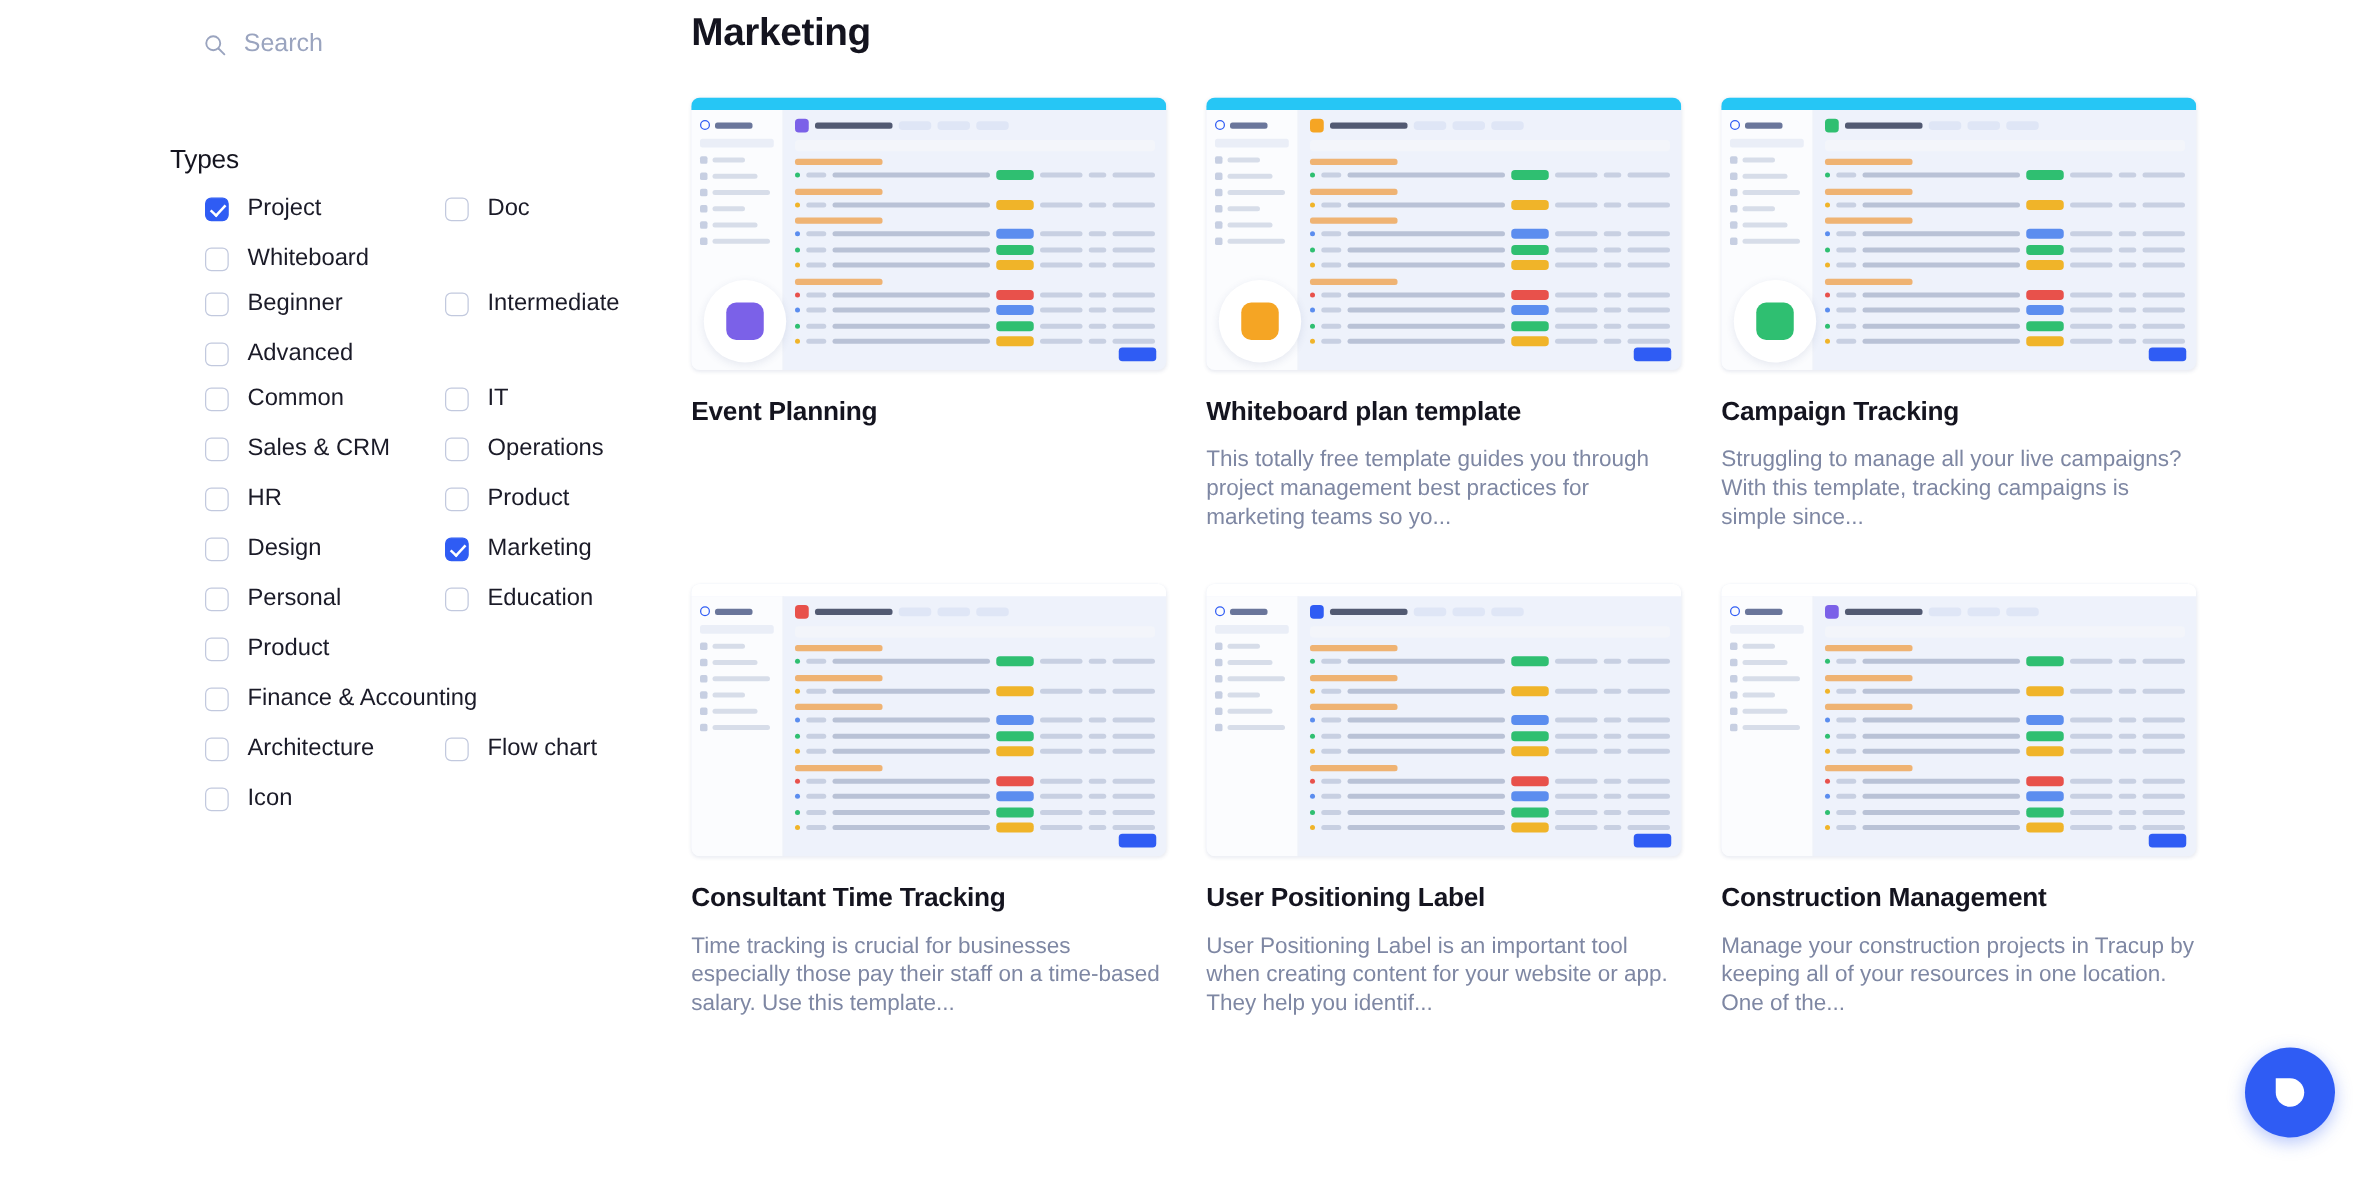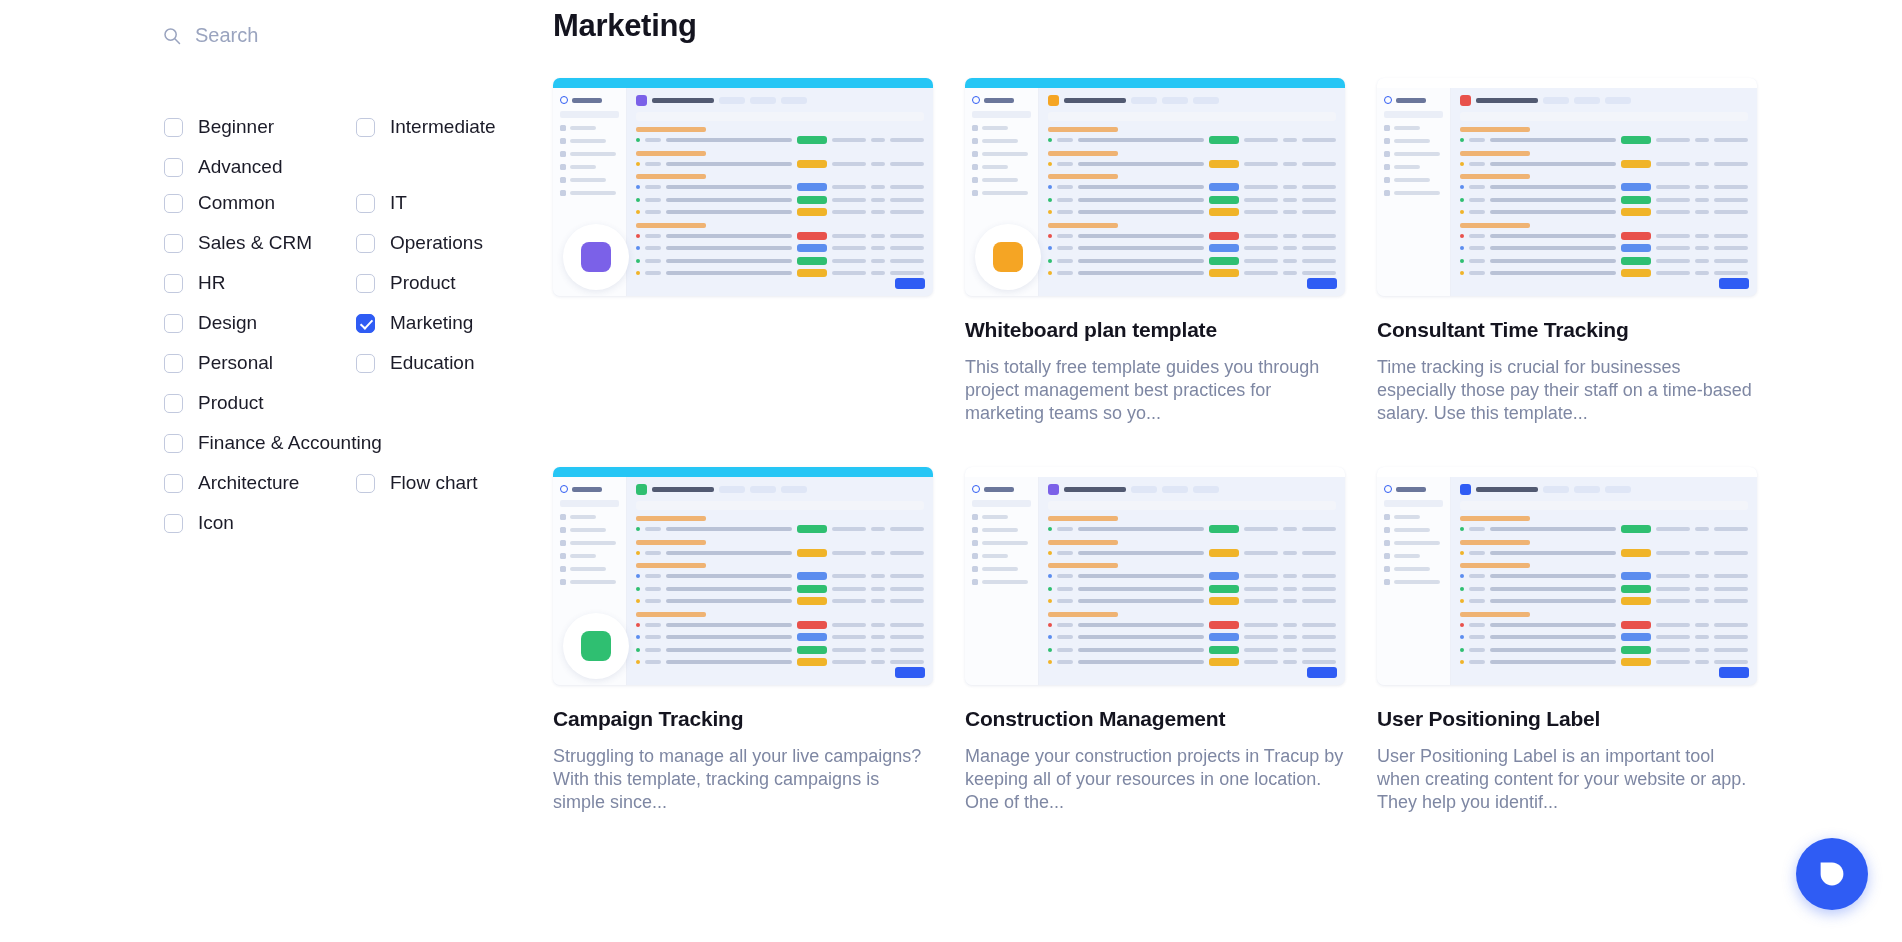--- a/index.html
+++ b/index.html
@@ -139,20 +139,37 @@
         <line x1="11.8" y1="11.8" x2="16.5" y2="16.5" stroke="#9aa4bf" stroke-width="1.5" stroke-linecap="round"></line>
       </svg>
     </span>
     <input class="search-input" type="text" placeholder="Search" style="">
   </div>
 
   <div class="page-title">Marketing</div>
 
   <div class="filters">
       <div class="filter-group">
+        <div class="filter-group-title">Types</div>
+        <div class="filter-grid">
+          <div class="filter-item">
+            <span class="cbox checked"></span>
+            <span class="filter-label">Project</span>
+          </div>
+          <div class="filter-item">
+            <span class="cbox"></span>
+            <span class="filter-label">Doc</span>
+          </div>
+          <div class="filter-item">
+            <span class="cbox"></span>
+            <span class="filter-label">Whiteboard</span>
+          </div>
+        </div>
+      </div>
+      <div class="filter-group">
         <div class="filter-grid">
           <div class="filter-item">
             <span class="cbox"></span>
             <span class="filter-label">Beginner</span>
           </div>
           <div class="filter-item">
             <span class="cbox"></span>
             <span class="filter-label">Intermediate</span>
           </div>
           <div class="filter-item">
@@ -373,20 +390,21 @@
                   <span class="thumb-cell"></span>
                 </div>
               </div>
             </div>
           </div>
           <div class="thumb-btn"></div>
           <div class="thumb-bubble">
             <div class="thumb-bubble-ico" style="background: rgb(123, 97, 232);"></div>
           </div>
         </div>
+        <div class="card-title">Event Planning</div>
       </div>
       <div class="card">
         <div class="thumb">
           <div class="thumb-topbar" style="background: rgb(38, 198, 245);"></div>
           <div class="thumb-inner">
             <div class="thumb-side">
               <div class="thumb-logo">
                 <span class="thumb-logo-dot"></span>
                 <span class="thumb-logo-txt"></span>
               </div>
@@ -520,164 +538,20 @@
               </div>
             </div>
           </div>
           <div class="thumb-btn"></div>
           <div class="thumb-bubble">
             <div class="thumb-bubble-ico" style="background: rgb(245, 165, 36);"></div>
           </div>
         </div>
         <div class="card-title">Whiteboard plan template</div>
         <div class="card-desc">This totally free template guides you through project management best practices for marketing teams so yo...</div>
-      </div>
-      <div class="card">
-        <div class="thumb">
-          <div class="thumb-topbar" style="background: rgb(255, 255, 255);"></div>
-          <div class="thumb-inner">
-            <div class="thumb-side">
-              <div class="thumb-logo">
-                <span class="thumb-logo-dot"></span>
-                <span class="thumb-logo-txt"></span>
-              </div>
-              <div class="thumb-sbar"></div>
-              <div class="thumb-srow">
-                <span class="thumb-sico"></span>
-                <span class="thumb-sline" style="max-width:26px"></span>
-              </div>
-              <div class="thumb-srow">
-                <span class="thumb-sico"></span>
-                <span class="thumb-sline" style="max-width:36px"></span>
-              </div>
-              <div class="thumb-srow">
-                <span class="thumb-sico"></span>
-                <span class="thumb-sline" style="max-width:46px"></span>
-              </div>
-              <div class="thumb-srow">
-                <span class="thumb-sico"></span>
-                <span class="thumb-sline" style="max-width:26px"></span>
-              </div>
-              <div class="thumb-srow">
-                <span class="thumb-sico"></span>
-                <span class="thumb-sline" style="max-width:36px"></span>
-              </div>
-              <div class="thumb-srow">
-                <span class="thumb-sico"></span>
-                <span class="thumb-sline" style="max-width:46px"></span>
-              </div>
-            </div>
-            <div class="thumb-main">
-              <div class="thumb-head">
-                <span class="thumb-sq" style="background:#e8514b"></span>
-                <span class="thumb-htxt"></span>
-                <span class="thumb-chip"></span>
-                <span class="thumb-chip"></span>
-                <span class="thumb-chip"></span>
-              </div>
-              <div class="thumb-searchbar"></div>
-              <div class="thumb-group">
-                <div class="thumb-gtitle" style="background: rgb(240, 144, 42); opacity: 0.65;"></div>
-                <div class="thumb-row">
-                  <span class="thumb-dot" style="background:#2fbf71"></span>
-                  <span class="thumb-id"></span>
-                  <span class="thumb-task"></span>
-                  <span class="thumb-badge" style="background:#2fbf71"></span>
-                  <span class="thumb-cell"></span>
-                  <span class="thumb-cell sm"></span>
-                  <span class="thumb-cell"></span>
-                </div>
-              </div>
-              <div class="thumb-group">
-                <div class="thumb-gtitle" style="background: rgb(240, 144, 42); opacity: 0.65;"></div>
-                <div class="thumb-row">
-                  <span class="thumb-dot" style="background:#f0b429"></span>
-                  <span class="thumb-id"></span>
-                  <span class="thumb-task"></span>
-                  <span class="thumb-badge" style="background:#f0b429"></span>
-                  <span class="thumb-cell"></span>
-                  <span class="thumb-cell sm"></span>
-                  <span class="thumb-cell"></span>
-                </div>
-              </div>
-              <div class="thumb-group">
-                <div class="thumb-gtitle" style="background: rgb(240, 144, 42); opacity: 0.65;"></div>
-                <div class="thumb-row">
-                  <span class="thumb-dot" style="background:#5b8def"></span>
-                  <span class="thumb-id"></span>
-                  <span class="thumb-task"></span>
-                  <span class="thumb-badge" style="background:#5b8def"></span>
-                  <span class="thumb-cell"></span>
-                  <span class="thumb-cell sm"></span>
-                  <span class="thumb-cell"></span>
-                </div>
-                <div class="thumb-row">
-                  <span class="thumb-dot" style="background:#2fbf71"></span>
-                  <span class="thumb-id"></span>
-                  <span class="thumb-task"></span>
-                  <span class="thumb-badge" style="background:#2fbf71"></span>
-                  <span class="thumb-cell"></span>
-                  <span class="thumb-cell sm"></span>
-                  <span class="thumb-cell"></span>
-                </div>
-                <div class="thumb-row">
-                  <span class="thumb-dot" style="background:#f0b429"></span>
-                  <span class="thumb-id"></span>
-                  <span class="thumb-task"></span>
-                  <span class="thumb-badge" style="background:#f0b429"></span>
-                  <span class="thumb-cell"></span>
-                  <span class="thumb-cell sm"></span>
-                  <span class="thumb-cell"></span>
-                </div>
-              </div>
-              <div class="thumb-group">
-                <div class="thumb-gtitle" style="background: rgb(240, 144, 42); opacity: 0.65;"></div>
-                <div class="thumb-row">
-                  <span class="thumb-dot" style="background:#e8514b"></span>
-                  <span class="thumb-id"></span>
-                  <span class="thumb-task"></span>
-                  <span class="thumb-badge" style="background:#e8514b"></span>
-                  <span class="thumb-cell"></span>
-                  <span class="thumb-cell sm"></span>
-                  <span class="thumb-cell"></span>
-                </div>
-                <div class="thumb-row">
-                  <span class="thumb-dot" style="background:#5b8def"></span>
-                  <span class="thumb-id"></span>
-                  <span class="thumb-task"></span>
-                  <span class="thumb-badge" style="background:#5b8def"></span>
-                  <span class="thumb-cell"></span>
-                  <span class="thumb-cell sm"></span>
-                  <span class="thumb-cell"></span>
-                </div>
-                <div class="thumb-row">
-                  <span class="thumb-dot" style="background:#2fbf71"></span>
-                  <span class="thumb-id"></span>
-                  <span class="thumb-task"></span>
-                  <span class="thumb-badge" style="background:#2fbf71"></span>
-                  <span class="thumb-cell"></span>
-                  <span class="thumb-cell sm"></span>
-                  <span class="thumb-cell"></span>
-                </div>
-                <div class="thumb-row">
-                  <span class="thumb-dot" style="background:#f0b429"></span>
-                  <span class="thumb-id"></span>
-                  <span class="thumb-task"></span>
-                  <span class="thumb-badge" style="background:#f0b429"></span>
-                  <span class="thumb-cell"></span>
-                  <span class="thumb-cell sm"></span>
-                  <span class="thumb-cell"></span>
-                </div>
-              </div>
-            </div>
-          </div>
-          <div class="thumb-btn"></div>
-        </div>
-        <div class="card-title">Consultant Time Tracking</div>
-        <div class="card-desc">Time tracking is crucial for businesses especially those pay their staff on a time-based salary. Use this template...</div>
       </div>
       <div class="card">
         <div class="thumb">
           <div class="thumb-topbar" style="background: rgb(38, 198, 245);"></div>
           <div class="thumb-inner">
             <div class="thumb-side">
               <div class="thumb-logo">
                 <span class="thumb-logo-dot"></span>
                 <span class="thumb-logo-txt"></span>
               </div>
@@ -849,21 +723,21 @@
                 <span class="thumb-sico"></span>
                 <span class="thumb-sline" style="max-width:36px"></span>
               </div>
               <div class="thumb-srow">
                 <span class="thumb-sico"></span>
                 <span class="thumb-sline" style="max-width:46px"></span>
               </div>
             </div>
             <div class="thumb-main">
               <div class="thumb-head">
-                <span class="thumb-sq" style="background:#7b61e8"></span>
+                <span class="thumb-sq" style="background:#e8514b"></span>
                 <span class="thumb-htxt"></span>
                 <span class="thumb-chip"></span>
                 <span class="thumb-chip"></span>
                 <span class="thumb-chip"></span>
               </div>
               <div class="thumb-searchbar"></div>
               <div class="thumb-group">
                 <div class="thumb-gtitle" style="background: rgb(240, 144, 42); opacity: 0.65;"></div>
                 <div class="thumb-row">
                   <span class="thumb-dot" style="background:#2fbf71"></span>
@@ -953,22 +827,22 @@
                   <span class="thumb-badge" style="background:#f0b429"></span>
                   <span class="thumb-cell"></span>
                   <span class="thumb-cell sm"></span>
                   <span class="thumb-cell"></span>
                 </div>
               </div>
             </div>
           </div>
           <div class="thumb-btn"></div>
         </div>
-        <div class="card-title">Construction Management</div>
-        <div class="card-desc">Manage your construction projects in Tracup by keeping all of your resources in one location. One of the...</div>
+        <div class="card-title">Consultant Time Tracking</div>
+        <div class="card-desc">Time tracking is crucial for businesses especially those pay their staff on a time-based salary. Use this template...</div>
       </div>
       <div class="card">
         <div class="thumb">
           <div class="thumb-topbar" style="background: rgb(255, 255, 255);"></div>
           <div class="thumb-inner">
             <div class="thumb-side">
               <div class="thumb-logo">
                 <span class="thumb-logo-dot"></span>
                 <span class="thumb-logo-txt"></span>
               </div>
@@ -1100,20 +974,164 @@
                   <span class="thumb-cell"></span>
                 </div>
               </div>
             </div>
           </div>
           <div class="thumb-btn"></div>
         </div>
         <div class="card-title">User Positioning Label</div>
         <div class="card-desc">User Positioning Label is an important tool when creating content for your website or app. They help you identif...</div>
       </div>
+      <div class="card">
+        <div class="thumb">
+          <div class="thumb-topbar" style="background: rgb(255, 255, 255);"></div>
+          <div class="thumb-inner">
+            <div class="thumb-side">
+              <div class="thumb-logo">
+                <span class="thumb-logo-dot"></span>
+                <span class="thumb-logo-txt"></span>
+              </div>
+              <div class="thumb-sbar"></div>
+              <div class="thumb-srow">
+                <span class="thumb-sico"></span>
+                <span class="thumb-sline" style="max-width:26px"></span>
+              </div>
+              <div class="thumb-srow">
+                <span class="thumb-sico"></span>
+                <span class="thumb-sline" style="max-width:36px"></span>
+              </div>
+              <div class="thumb-srow">
+                <span class="thumb-sico"></span>
+                <span class="thumb-sline" style="max-width:46px"></span>
+              </div>
+              <div class="thumb-srow">
+                <span class="thumb-sico"></span>
+                <span class="thumb-sline" style="max-width:26px"></span>
+              </div>
+              <div class="thumb-srow">
+                <span class="thumb-sico"></span>
+                <span class="thumb-sline" style="max-width:36px"></span>
+              </div>
+              <div class="thumb-srow">
+                <span class="thumb-sico"></span>
+                <span class="thumb-sline" style="max-width:46px"></span>
+              </div>
+            </div>
+            <div class="thumb-main">
+              <div class="thumb-head">
+                <span class="thumb-sq" style="background:#7b61e8"></span>
+                <span class="thumb-htxt"></span>
+                <span class="thumb-chip"></span>
+                <span class="thumb-chip"></span>
+                <span class="thumb-chip"></span>
+              </div>
+              <div class="thumb-searchbar"></div>
+              <div class="thumb-group">
+                <div class="thumb-gtitle" style="background: rgb(240, 144, 42); opacity: 0.65;"></div>
+                <div class="thumb-row">
+                  <span class="thumb-dot" style="background:#2fbf71"></span>
+                  <span class="thumb-id"></span>
+                  <span class="thumb-task"></span>
+                  <span class="thumb-badge" style="background:#2fbf71"></span>
+                  <span class="thumb-cell"></span>
+                  <span class="thumb-cell sm"></span>
+                  <span class="thumb-cell"></span>
+                </div>
+              </div>
+              <div class="thumb-group">
+                <div class="thumb-gtitle" style="background: rgb(240, 144, 42); opacity: 0.65;"></div>
+                <div class="thumb-row">
+                  <span class="thumb-dot" style="background:#f0b429"></span>
+                  <span class="thumb-id"></span>
+                  <span class="thumb-task"></span>
+                  <span class="thumb-badge" style="background:#f0b429"></span>
+                  <span class="thumb-cell"></span>
+                  <span class="thumb-cell sm"></span>
+                  <span class="thumb-cell"></span>
+                </div>
+              </div>
+              <div class="thumb-group">
+                <div class="thumb-gtitle" style="background: rgb(240, 144, 42); opacity: 0.65;"></div>
+                <div class="thumb-row">
+                  <span class="thumb-dot" style="background:#5b8def"></span>
+                  <span class="thumb-id"></span>
+                  <span class="thumb-task"></span>
+                  <span class="thumb-badge" style="background:#5b8def"></span>
+                  <span class="thumb-cell"></span>
+                  <span class="thumb-cell sm"></span>
+                  <span class="thumb-cell"></span>
+                </div>
+                <div class="thumb-row">
+                  <span class="thumb-dot" style="background:#2fbf71"></span>
+                  <span class="thumb-id"></span>
+                  <span class="thumb-task"></span>
+                  <span class="thumb-badge" style="background:#2fbf71"></span>
+                  <span class="thumb-cell"></span>
+                  <span class="thumb-cell sm"></span>
+                  <span class="thumb-cell"></span>
+                </div>
+                <div class="thumb-row">
+                  <span class="thumb-dot" style="background:#f0b429"></span>
+                  <span class="thumb-id"></span>
+                  <span class="thumb-task"></span>
+                  <span class="thumb-badge" style="background:#f0b429"></span>
+                  <span class="thumb-cell"></span>
+                  <span class="thumb-cell sm"></span>
+                  <span class="thumb-cell"></span>
+                </div>
+              </div>
+              <div class="thumb-group">
+                <div class="thumb-gtitle" style="background: rgb(240, 144, 42); opacity: 0.65;"></div>
+                <div class="thumb-row">
+                  <span class="thumb-dot" style="background:#e8514b"></span>
+                  <span class="thumb-id"></span>
+                  <span class="thumb-task"></span>
+                  <span class="thumb-badge" style="background:#e8514b"></span>
+                  <span class="thumb-cell"></span>
+                  <span class="thumb-cell sm"></span>
+                  <span class="thumb-cell"></span>
+                </div>
+                <div class="thumb-row">
+                  <span class="thumb-dot" style="background:#5b8def"></span>
+                  <span class="thumb-id"></span>
+                  <span class="thumb-task"></span>
+                  <span class="thumb-badge" style="background:#5b8def"></span>
+                  <span class="thumb-cell"></span>
+                  <span class="thumb-cell sm"></span>
+                  <span class="thumb-cell"></span>
+                </div>
+                <div class="thumb-row">
+                  <span class="thumb-dot" style="background:#2fbf71"></span>
+                  <span class="thumb-id"></span>
+                  <span class="thumb-task"></span>
+                  <span class="thumb-badge" style="background:#2fbf71"></span>
+                  <span class="thumb-cell"></span>
+                  <span class="thumb-cell sm"></span>
+                  <span class="thumb-cell"></span>
+                </div>
+                <div class="thumb-row">
+                  <span class="thumb-dot" style="background:#f0b429"></span>
+                  <span class="thumb-id"></span>
+                  <span class="thumb-task"></span>
+                  <span class="thumb-badge" style="background:#f0b429"></span>
+                  <span class="thumb-cell"></span>
+                  <span class="thumb-cell sm"></span>
+                  <span class="thumb-cell"></span>
+                </div>
+              </div>
+            </div>
+          </div>
+          <div class="thumb-btn"></div>
+        </div>
+        <div class="card-title">Construction Management</div>
+        <div class="card-desc">Manage your construction projects in Tracup by keeping all of your resources in one location. One of the...</div>
+      </div>
     </div>
 
   <div class="chat-fab">
     <span class="chat-glyph">
       <svg viewBox="0 0 28 28" width="28" height="28">
         <path d="M14 2.6c6.3 0 11.4 5.1 11.4 11.4v11.4H14C7.7 25.4 2.6 20.3 2.6 14S7.7 2.6 14 2.6z" fill="#ffffff" transform="rotate(180 14 14)"></path>
       </svg>
     </span>
   </div>
 

